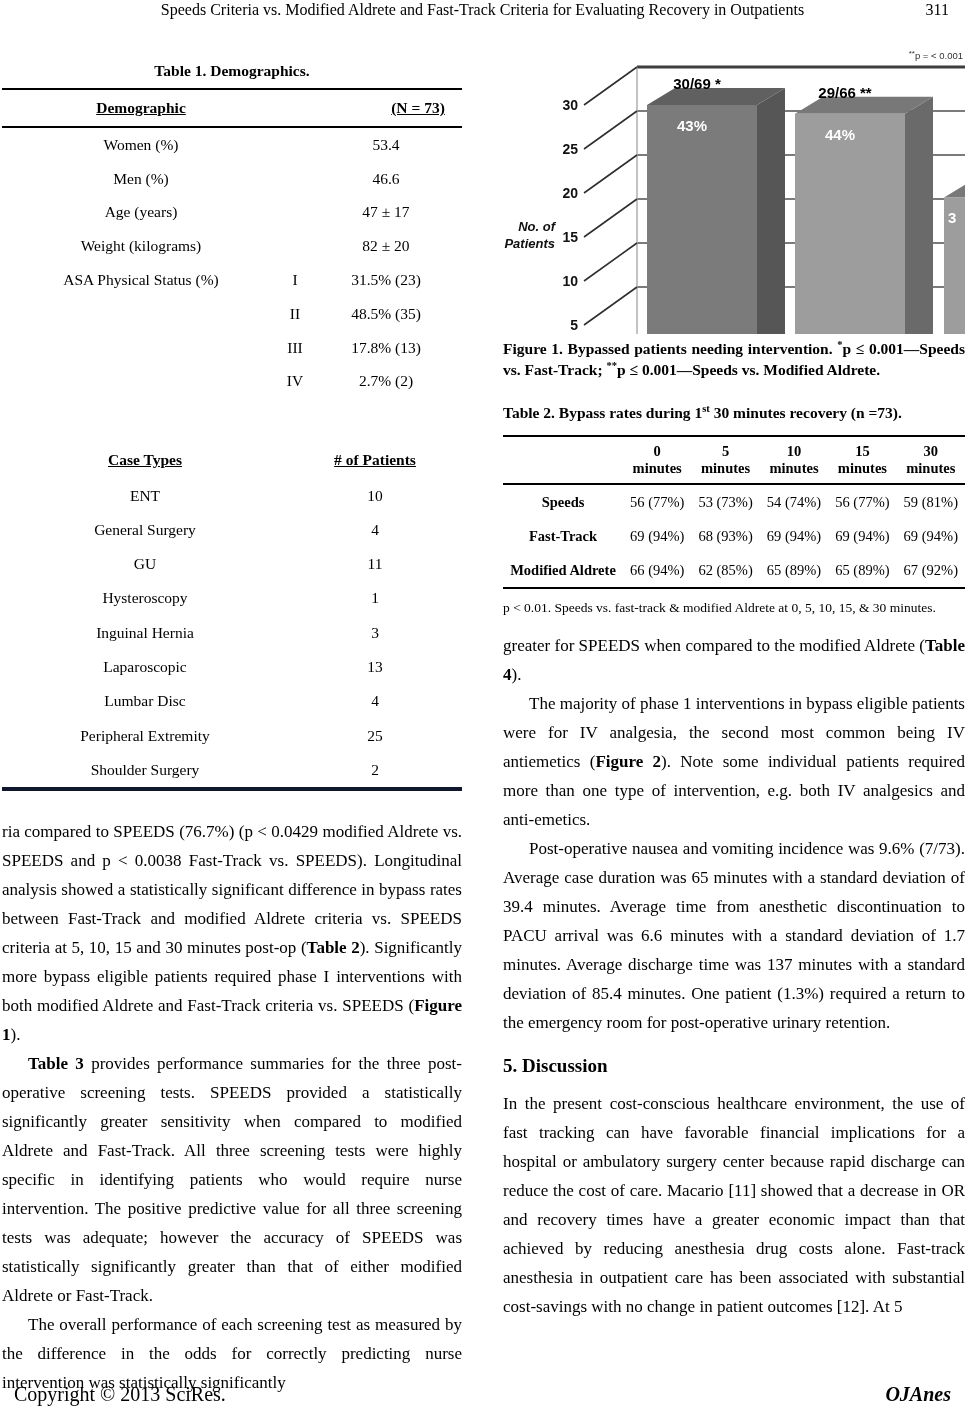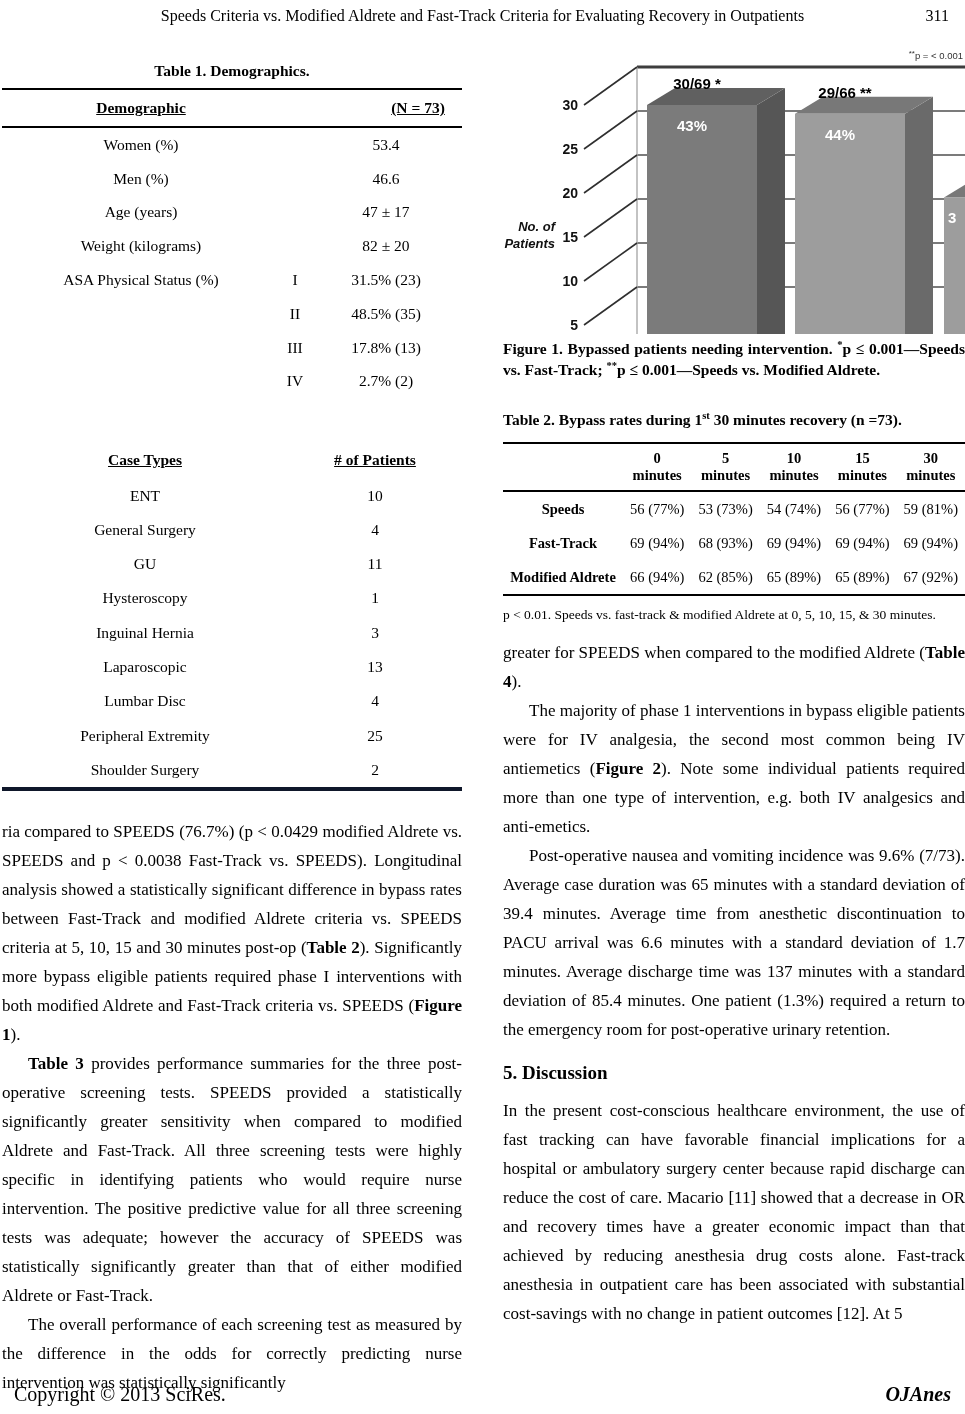--- a/index.html
+++ b/index.html
@@ -1,21 +1,21 @@
 <!DOCTYPE html>
 <html><head>
 <meta charset="utf-8">
 <style>
   html,body{margin:0;padding:0;background:#e8e8e8;}
   .page{position:relative;width:965px;height:1414px;margin:0 auto;background:#ffffff;
         color:#000;font-family:"Liberation Serif",serif;overflow:hidden;}
   sup{font-size:68%;line-height:0;vertical-align:super;}
 
   
-  .header{position:absolute;top:7px;left:0;right:0;height:24px;font-size:16px;text-align:center;}
+  .header{position:absolute;top:1px;left:0;right:0;height:24px;font-size:16px;text-align:center;}
   .header-page{position:absolute;right:16px;top:0;}
 
   
   .col-left{position:absolute;left:2px;top:56px;width:460px;}
   .col-right{position:absolute;left:503px;top:338px;width:462px;}
 
   
   .t1-title{font-weight:bold;font-size:15.5px;text-align:center;margin:6px 0 8px 0;}
   .t1{border-top:2px solid #000;}
   .grid-row{display:grid;align-items:center;text-align:center;font-size:15.5px;}
@@ -31,21 +31,21 @@
   .body-text{margin-top:26px;}
   .body-text p{margin:0;font-size:17px;line-height:29px;text-align:justify;}
   .body-text p.indent{text-indent:26px;}
 
   
   .fig1{position:absolute;left:500px;top:42px;width:465px;height:292px;margin:0;}
   .fig1 svg{display:block;}
 
   
   .caption{font-weight:bold;font-size:15.5px;line-height:21px;text-align:justify;}
-  #table2-title{margin-top:29px;}
+  #table2-title{margin-top:22px;}
   .t2{margin-top:12px;border-top:2px solid #000;border-bottom:2px solid #000;}
   .t2 .grid-row{grid-template-columns:120px repeat(5,1fr);}
   .t2 .hdr-row{padding:6px 0;border-bottom:2px solid #000;}
   .t2 .hdr-cell{font-weight:bold;font-size:14.5px;text-decoration:none;line-height:17px;white-space:pre-line;}
   .t2 .data-row{height:34px;}
   .t2 .lbl{font-weight:bold;font-size:14.5px;}
   .t2 .val{font-size:14.5px;}
   .t2-note{margin-top:9px;font-size:13.5px;line-height:20px;text-align:justify;}
   #right-paras{margin-top:13px;}
   .disc-h{font-size:19px;font-weight:bold;margin:18px 0 12px 0;}

